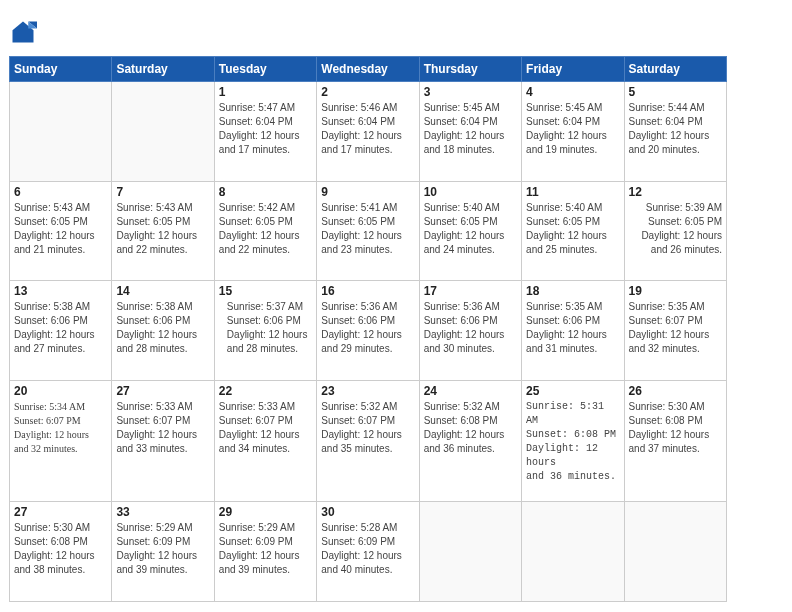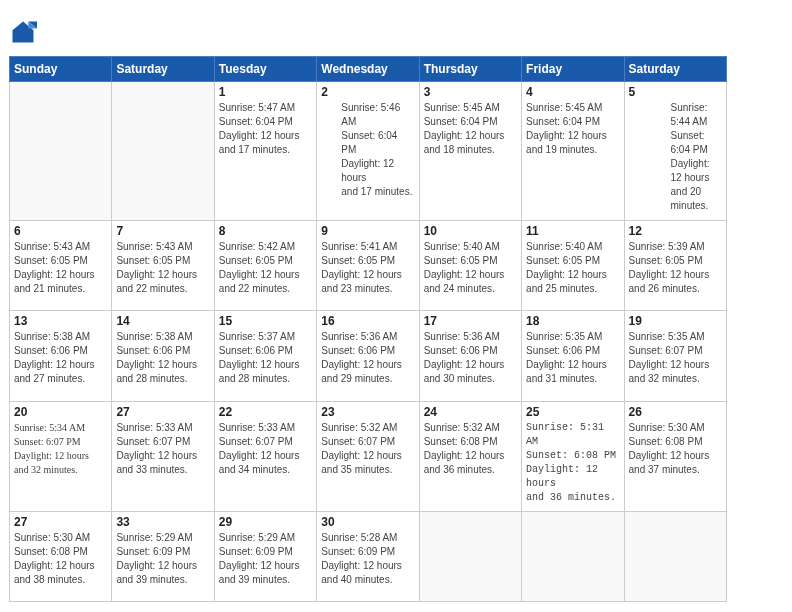--- a/index.html
+++ b/index.html
@@ -135,42 +135,42 @@
           <td class="empty"></td>
           <td>
             <span class="day-num">1</span>
             <div class="day-info" style="white-space: pre-line;">Sunrise: 5:47 AM
 Sunset: 6:04 PM
 Daylight: 12 hours
 and 17 minutes.</div>
           </td>
           <td>
             <span class="day-num">2</span>
-            <div class="day-info" style="white-space: pre-line; margin-left: 20px;">Sunrise: 5:46 AM
+            <div class="day-info" style="white-space: pre-line;">Sunrise: 5:46 AM
 Sunset: 6:04 PM
 Daylight: 12 hours
 and 17 minutes.</div>
           </td>
           <td>
             <span class="day-num">3</span>
             <div class="day-info" style="white-space: pre-line;">Sunrise: 5:45 AM
 Sunset: 6:04 PM
 Daylight: 12 hours
 and 18 minutes.</div>
           </td>
           <td>
             <span class="day-num">4</span>
             <div class="day-info" style="white-space: pre-line;">Sunrise: 5:45 AM
 Sunset: 6:04 PM
 Daylight: 12 hours
 and 19 minutes.</div>
           </td>
           <td>
             <span class="day-num">5</span>
-            <div class="day-info" style="white-space: pre-line; margin-left: 42px;">Sunrise: 5:44 AM
+            <div class="day-info" style="white-space: pre-line;">Sunrise: 5:44 AM
 Sunset: 6:04 PM
 Daylight: 12 hours
 and 20 minutes.</div>
           </td>
         </tr>
         <tr>
           <td>
             <span class="day-num">6</span>
             <div class="day-info" style="white-space: pre-line;">Sunrise: 5:43 AM
 Sunset: 6:05 PM
@@ -207,21 +207,21 @@
           </td>
           <td>
             <span class="day-num">11</span>
             <div class="day-info" style="white-space: pre-line;">Sunrise: 5:40 AM
 Sunset: 6:05 PM
 Daylight: 12 hours
 and 25 minutes.</div>
           </td>
           <td>
             <span class="day-num">12</span>
-            <div class="day-info" style="white-space: pre-line;">Sunrise: 5:39 AM
+            <div class="day-info" style="white-space: pre-line; text-align: right;">Sunrise: 5:39 AM
 Sunset: 6:05 PM
 Daylight: 12 hours
 and 26 minutes.</div>
           </td>
         </tr>
         <tr>
           <td>
             <span class="day-num">13</span>
             <div class="day-info" style="white-space: pre-line;">Sunrise: 5:38 AM
 Sunset: 6:06 PM
@@ -230,21 +230,21 @@
           </td>
           <td>
             <span class="day-num">14</span>
             <div class="day-info" style="white-space: pre-line;">Sunrise: 5:38 AM
 Sunset: 6:06 PM
 Daylight: 12 hours
 and 28 minutes.</div>
           </td>
           <td>
             <span class="day-num">15</span>
-            <div class="day-info" style="white-space: pre-line;">Sunrise: 5:37 AM
+            <div class="day-info" style="white-space: pre-line; margin-left: 8px;">Sunrise: 5:37 AM
 Sunset: 6:06 PM
 Daylight: 12 hours
 and 28 minutes.</div>
           </td>
           <td>
             <span class="day-num">16</span>
             <div class="day-info" style="white-space: pre-line;">Sunrise: 5:36 AM
 Sunset: 6:06 PM
 Daylight: 12 hours
 and 29 minutes.</div>

